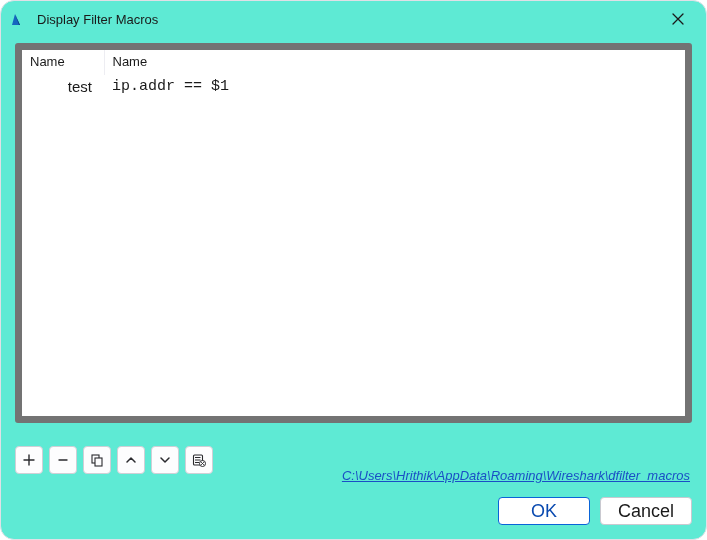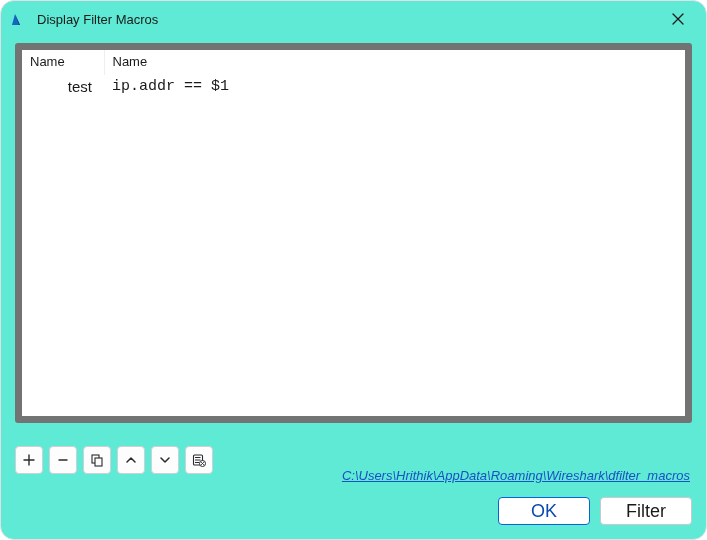--- a/index.html
+++ b/index.html
@@ -259,18 +259,18 @@
       </div>
 
       <a class="path-link">C:\Users\Hrithik\AppData\Roaming\Wireshark\dfilter_macros</a>
     </div>
 
     <div class="button-row">
       <div class="btn primary">
         <span>OK</span>
       </div>
       <div class="btn">
-        <span>Filter</span>
+        <span>Cancel</span>
       </div>
     </div>
 
   </div>
 </div>
 
 </body></html>

